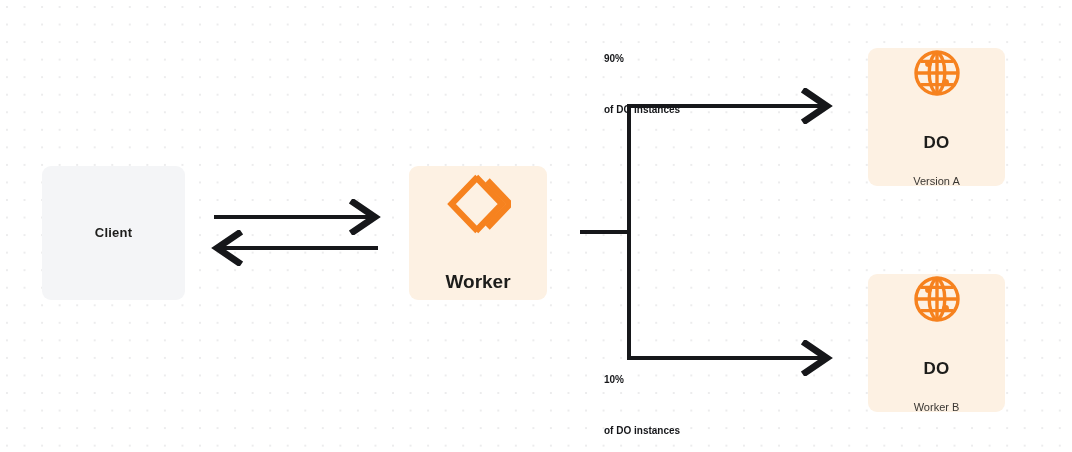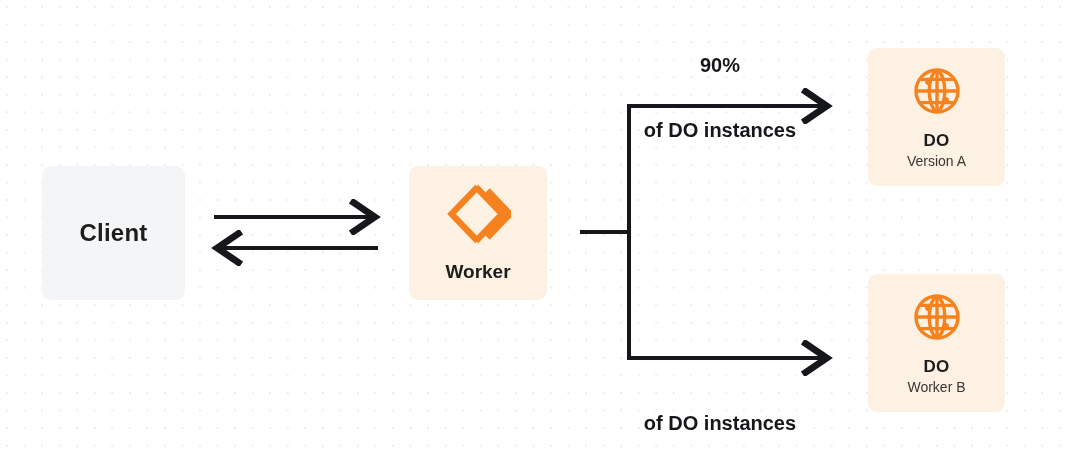--- a/index.html
+++ b/index.html
@@ -25,20 +25,21 @@
 
   
   .node {
     position: absolute;
     box-sizing: border-box;
     border-radius: 9px;
     display: flex;
     flex-direction: column;
     align-items: center;
     justify-content: center;
+    gap: 20px;
   }
   .node.client {
     left: 42px;
     top: 166px;
     width: 143px;
     height: 134px;
     background: #f4f5f7;
   }
   .node.worker {
     left: 409px;
@@ -56,33 +57,33 @@
   }
   .node.do-b {
     left: 868px;
     top: 274px;
     width: 137px;
     height: 138px;
     background: #fdf1e3;
   }
 
   .node-title {
-    font-size: 24px;
+    font-size: 13px;
     font-weight: bold;
     color: #1d1d1b;
     letter-spacing: 0.2px;
     line-height: 1.1;
   }
   .node.do-a .node-title,
   .node.do-b .node-title {
     font-size: 17px;
     margin-top: 13px;
   }
   .node-sub {
-    font-size: 14px;
+    font-size: 11px;
     font-weight: normal;
     color: #3a3733;
     line-height: 1.25;
     margin-top: 2px;
   }
   .worker-label {
     font-size: 19px;
     font-weight: bold;
     color: #1d1d1b;
     margin-top: 16px;
@@ -100,22 +101,21 @@
     left: 0;
     top: 0;
     width: 1072px;
     height: 452px;
     pointer-events: none;
   }
 
   
   .edge-label {
     position: absolute;
-    text-align: center;
-    font-size: 20px;
+    font-size: 10px;
     font-weight: bold;
     color: #16171a;
     line-height: 1.38;
     white-space: nowrap;
   }
   .edge-label.top {
     left: 604px;
     top: 52px;
     width: 232px;
   }
@@ -224,16 +224,17 @@
     <div class="node-title">DO</div>
     <div class="node-sub">Worker B</div>
   </div>
 
   <div class="edge-label top">
     <span class="pct">90%</span>
     <span class="desc">of DO instances</span>
   </div>
 
   <div class="edge-label bottom">
+    <span class="pct">10%</span>
     <span class="desc">of DO instances</span>
   </div>
 
 </div>
 
 </body></html>

